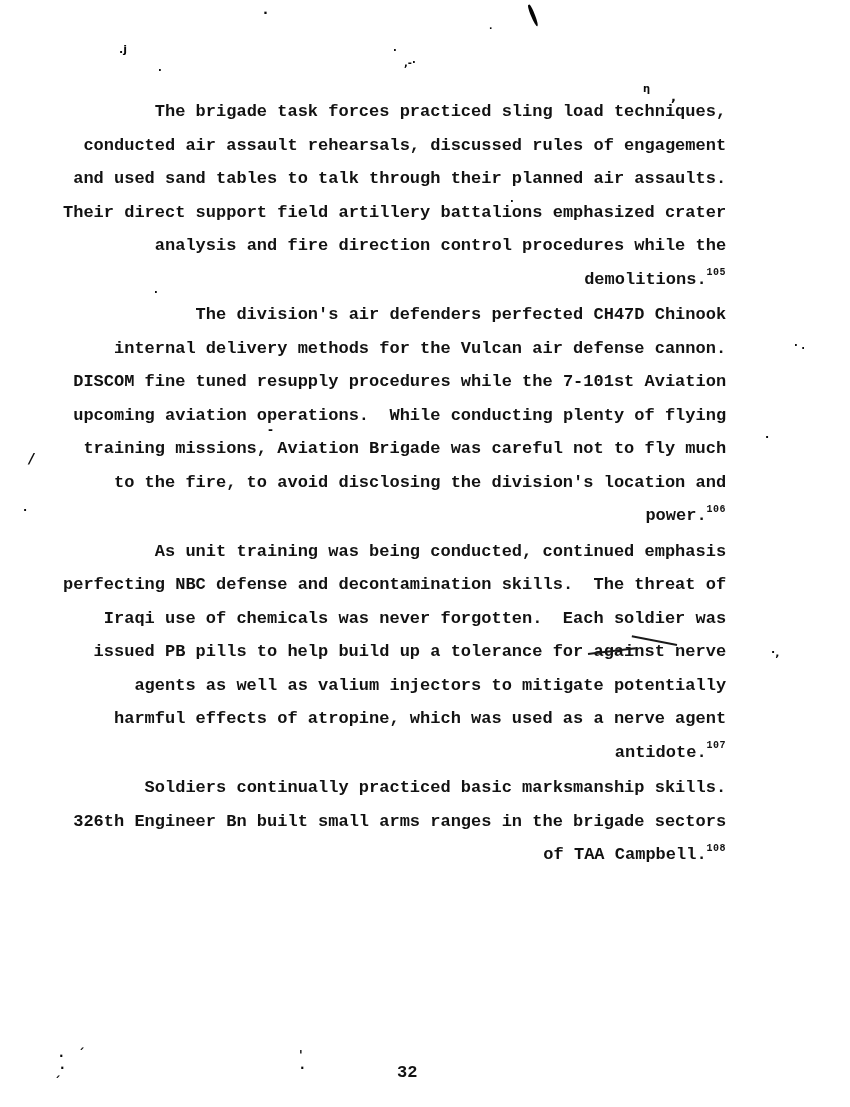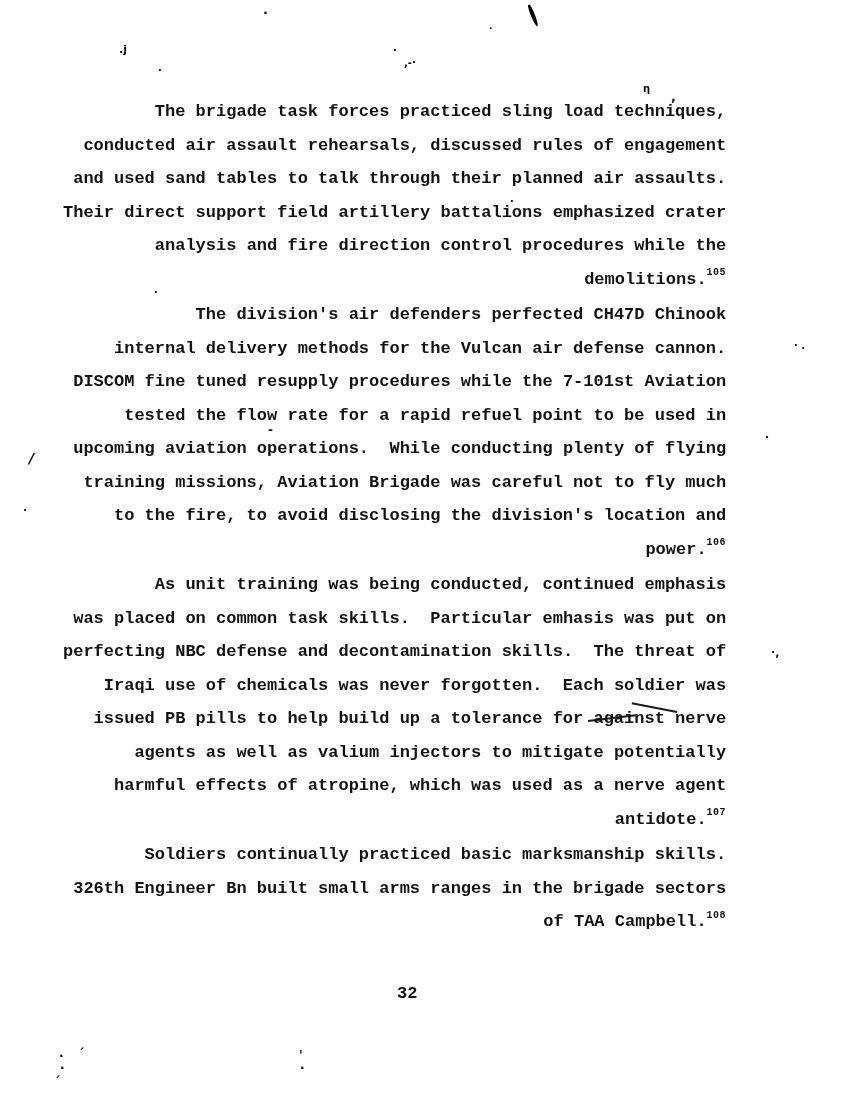--- a/index.html
+++ b/index.html
@@ -53,21 +53,21 @@
     top: 2px;
     width: 46px;
     height: 0;
     border-top: 2.5px solid #1a1a1a;
     transform: rotate(11deg);
     transform-origin: right center;
   }
   .page-number {
     position: absolute;
     left: 397px;
-    top: 984px;
+    top: 1063px;
     font-size: 17px;
   }
   .artifact {
     position: absolute;
     font-family: "DejaVu Sans", sans-serif;
     font-weight: bold;
     color: #0a0a0a;
     line-height: 1;
   }
   .pen-stroke {
@@ -86,29 +86,27 @@
         <div class="line"><span>conducted air assault rehearsals, discussed rules of engagement</span></div>
         <div class="line"><span>and used sand tables to talk through their planned air assaults.</span></div>
         <div class="line"><span>Their direct support field artillery battalions emphasized crater</span></div>
         <div class="line"><span>analysis and fire direction control procedures while the</span></div>
         <div class="line"><span>demolitions.</span><span class="sup">105</span></div>
       </div>
       <div class="para">
         <div class="line"><span>The division's air defenders perfected CH47D Chinook</span></div>
         <div class="line"><span>internal delivery methods for the Vulcan air defense cannon.</span></div>
         <div class="line"><span>DISCOM fine tuned resupply procedures while the 7-101st Aviation</span></div>
-        <div class="line"><span>tested the flow rate for a rapid refuel point to be used in</span></div>
         <div class="line"><span>upcoming aviation operations.  While conducting plenty of flying</span></div>
         <div class="line"><span>training missions, Aviation Brigade was careful not to fly much</span></div>
         <div class="line"><span>to the fire, to avoid disclosing the division's location and</span></div>
         <div class="line"><span>power.</span><span class="sup">106</span></div>
       </div>
       <div class="para">
         <div class="line"><span>As unit training was being conducted, continued emphasis</span></div>
-        <div class="line"><span>was placed on common task skills.  Particular emhasis was put on</span></div>
         <div class="line"><span>perfecting NBC defense and decontamination skills.  The threat of</span></div>
         <div class="line"><span>Iraqi use of chemicals was never forgotten.  Each soldier was</span></div>
         <div class="line"><span>issued PB pills to help build up a tolerance for </span><span class="strike">against</span><span> nerve</span></div>
         <div class="line"><span>agents as well as valium injectors to mitigate potentially</span></div>
         <div class="line"><span>harmful effects of atropine, which was used as a nerve agent</span></div>
         <div class="line"><span>antidote.</span><span class="sup">107</span></div>
       </div>
       <div class="para">
         <div class="line"><span>Soldiers continually practiced basic marksmanship skills.</span></div>
         <div class="line"><span>326th Engineer Bn built small arms ranges in the brigade sectors</span></div>

